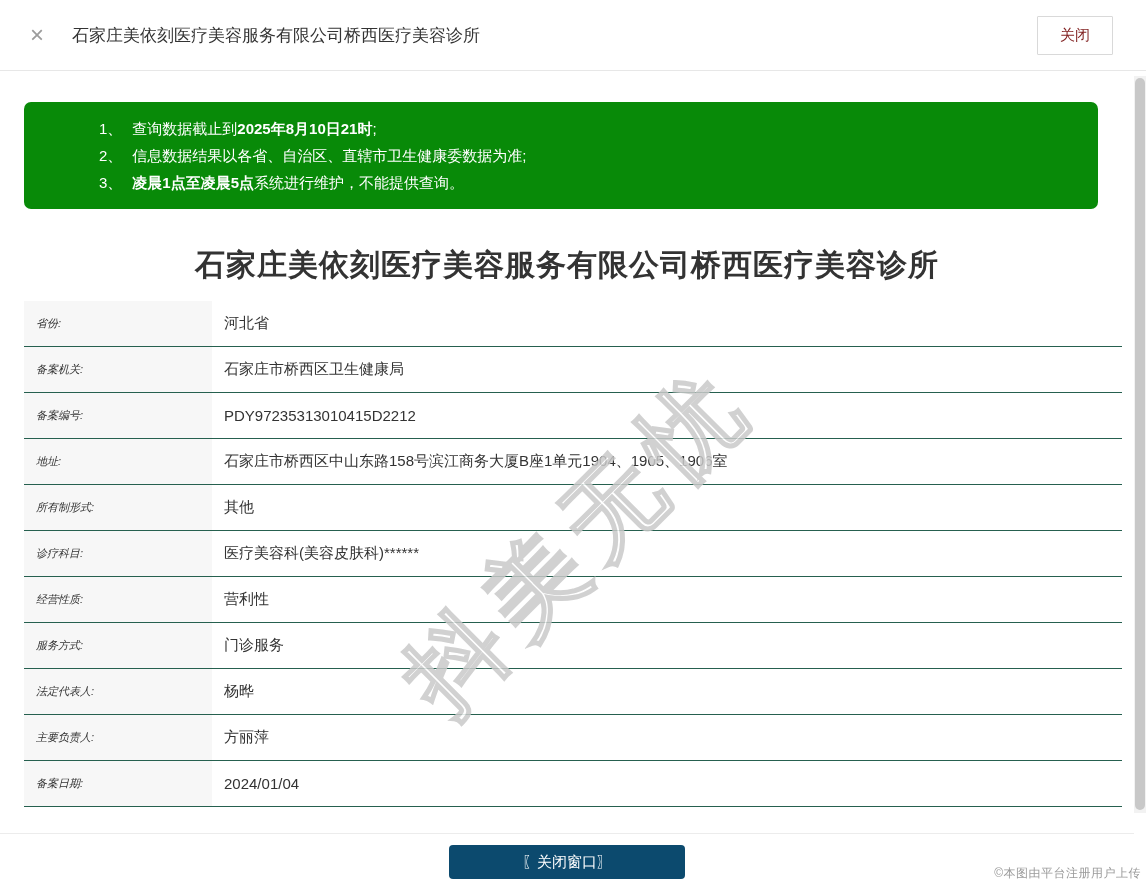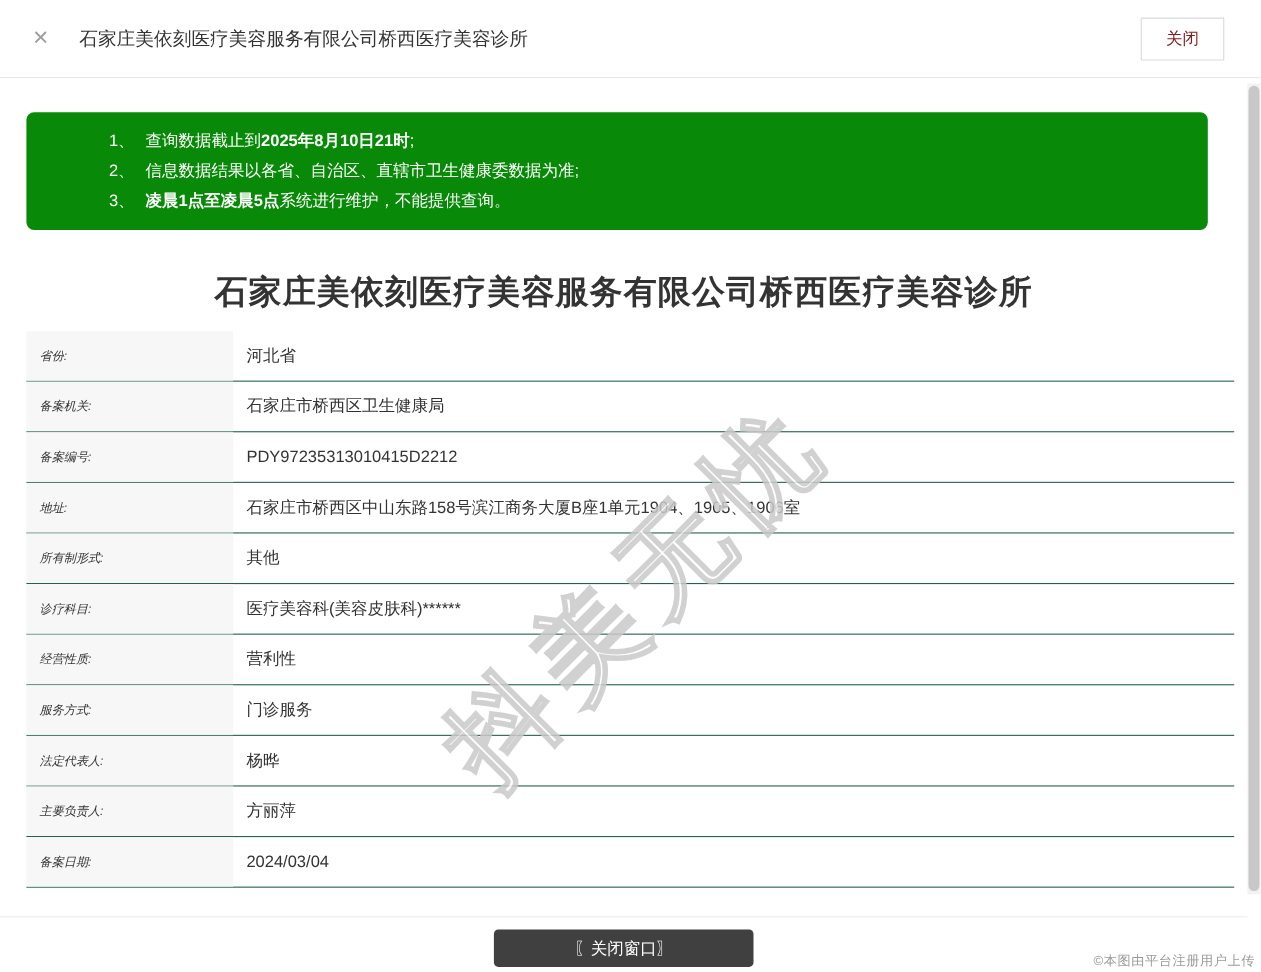--- a/index.html
+++ b/index.html
@@ -37,21 +37,21 @@
 
   .watermark { position:absolute; left:330px; top:210px; width:500px; height:460px;
     display:flex; align-items:center; justify-content:center;
     transform:rotate(-45deg); pointer-events:none; z-index:5;
     font-size:96px; font-weight:bold; letter-spacing:14px; color:#fff;
     -webkit-text-stroke:2px #c9c9c9; opacity:0.85; white-space:nowrap; }
 
   
   .footer-bar { margin-top:26px; border-top:1px solid #ececec; padding-top:11px;
     display:flex; justify-content:center; }
-  .close-window-btn { width:236px; height:34px; background:#404040; color:#fff;
+  .close-window-btn { width:236px; height:34px; background:#0c4a6e; color:#fff;
     border:none; border-radius:4px; font-size:15px; cursor:pointer; }
   .copyright { position:absolute; right:5px; bottom:2px; font-size:12px;
     color:#9b9b9b; text-shadow:0 1px 0 #fff; letter-spacing:0.5px;text-align:center; }
 
   
   .scrollbar-track { position:absolute; right:0; top:76px; width:12px;
     height:737px; background:#f2f2f2; z-index:9; }
   .scrollbar-thumb { position:absolute; left:1px; top:2px; width:10px;
     height:732px; background:#c8c8c8; border-radius:5px; }
 
@@ -124,21 +124,21 @@
       <div class="info-row">
         <div class="info-label">法定代表人:</div>
         <div class="info-value">杨晔</div>
       </div>
       <div class="info-row">
         <div class="info-label">主要负责人:</div>
         <div class="info-value">方丽萍</div>
       </div>
       <div class="info-row">
         <div class="info-label">备案日期:</div>
-        <div class="info-value">2024/03/04</div>
+        <div class="info-value">2024/01/04</div>
       </div>
     </div>
 
     <div class="watermark">抖美无忧</div>
 
     <div class="footer-bar">
       <button class="close-window-btn">〖关闭窗口〗</button>
     </div>
   </div>
 

